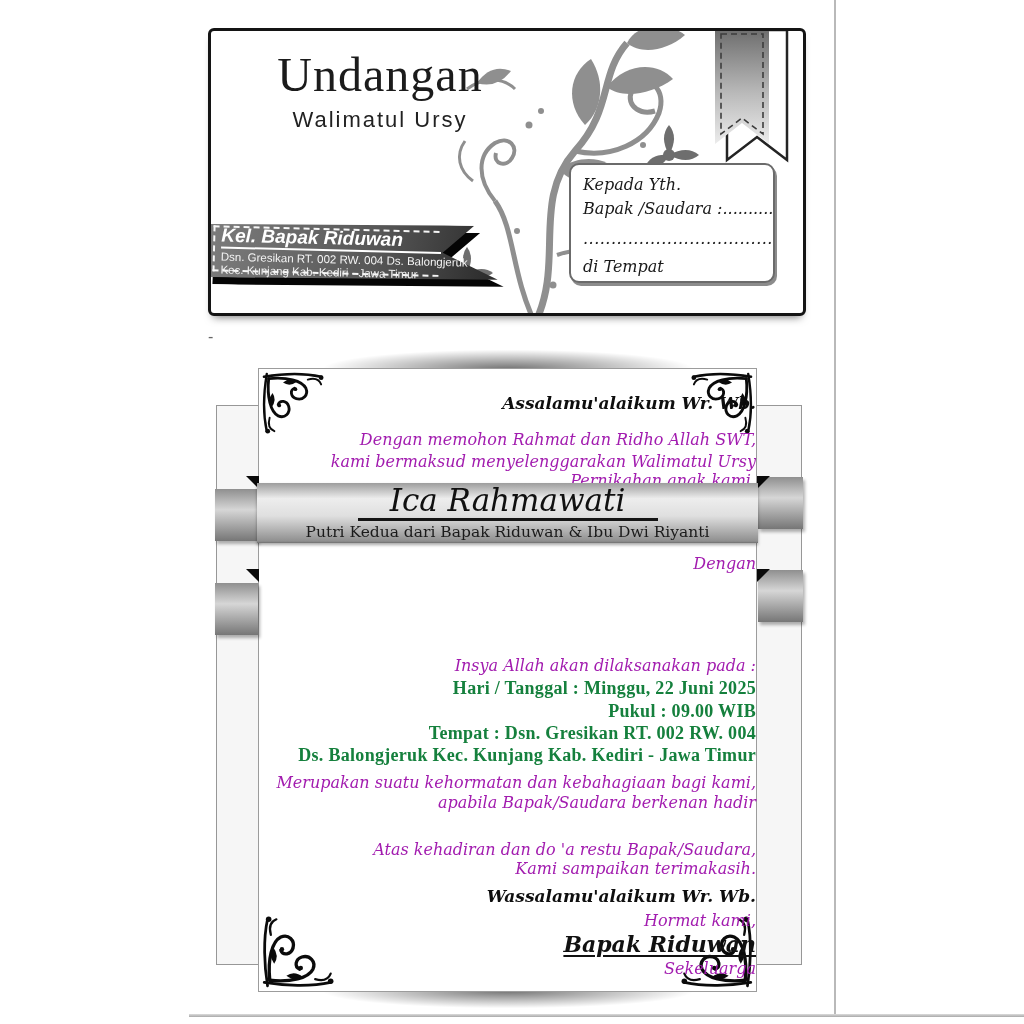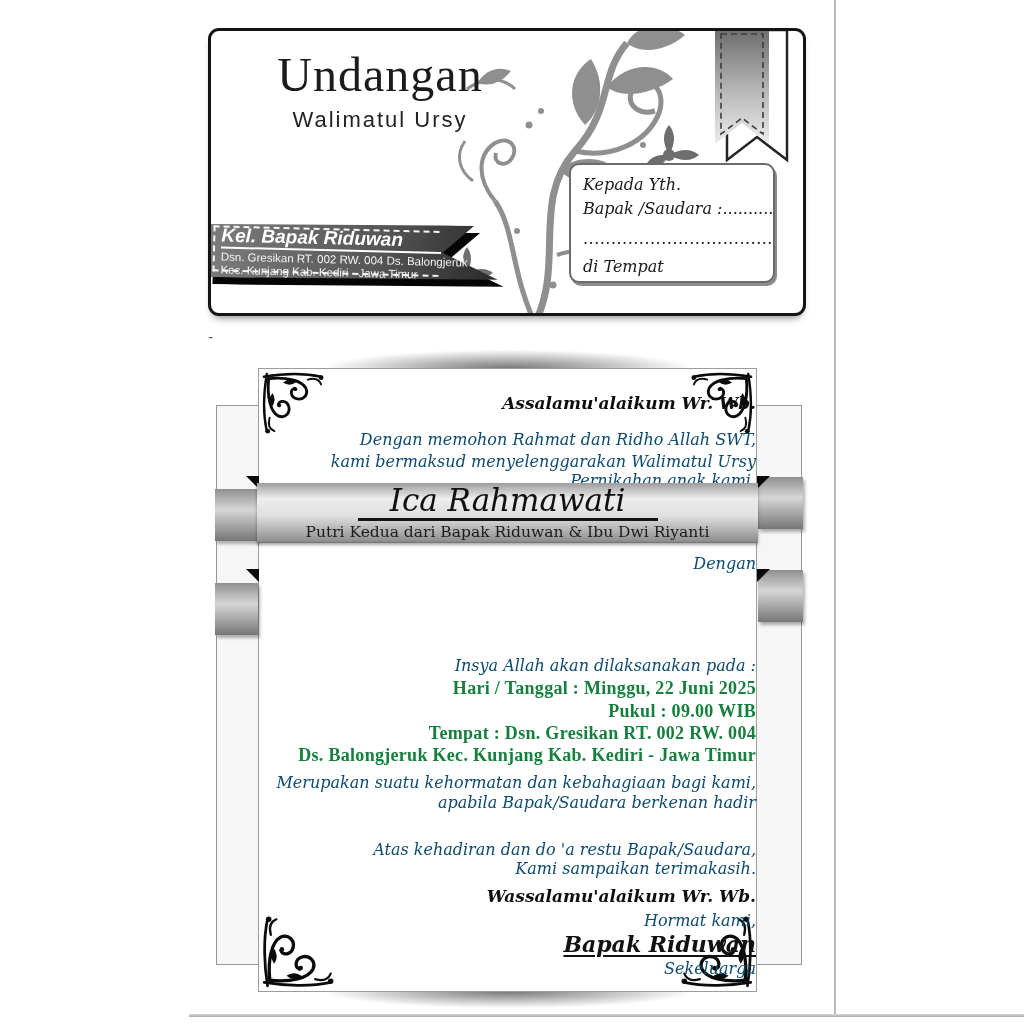--- a/index.html
+++ b/index.html
@@ -6,21 +6,21 @@
   .page{position:relative;width:1024px;height:1024px;background:#ffffff;overflow:hidden;
         font-family:"Liberation Serif",serif;color:#111;}
 
   
   .v-line{position:absolute;left:834px;top:0;width:2px;height:1016px;background:#b9b9b9;}
   .h-line{position:absolute;left:189px;top:1014px;width:835px;height:3px;
           background:linear-gradient(#dcdcdc,#a9a9a9);}
 
   
   .envelope{position:absolute;left:208px;top:28px;width:592px;height:282px;background:#fff;
-            border:3px solid #141414;border-radius:11px;overflow:hidden;
+            border:3px solid #141414;border-radius:6px;overflow:hidden;
             box-shadow:0 6px 8px -5px rgba(0,0,0,.55);}
   .env-title{position:absolute;left:24px;top:16px;width:290px;text-align:center;
              font-size:48px;letter-spacing:1px;color:#1b1b1b;}
   .env-subtitle{position:absolute;left:24px;top:76px;width:290px;text-align:center;
                 font-family:"Liberation Sans",sans-serif;font-size:22px;letter-spacing:2px;color:#222;}
   .floral-wrap{position:absolute;left:196px;top:-6px;width:340px;height:300px;}
 
   .bookmark{position:absolute;left:496px;top:-1px;width:82px;height:160px;}
 
   .recipient-box{position:absolute;left:358px;top:132px;width:206px;height:120px;background:#fff;
@@ -58,21 +58,21 @@
 
   .card{position:absolute;left:258px;top:368px;width:499px;height:624px;background:#fff;
         border:1px solid #9c9c9c;box-sizing:border-box;z-index:2;}
   .corner{position:absolute;width:62px;height:62px;}
   .corner.tl{left:3px;top:3px;}
   .corner.tr{right:3px;top:3px;transform:scaleX(-1);}
   .corner.bl{left:3px;bottom:3px;width:72px;height:72px;transform:scaleY(-1);}
   .corner.br{right:3px;bottom:3px;width:72px;height:72px;transform:scale(-1,-1);}
 
   .cline{position:absolute;left:0;width:100%;text-align:right;}
-  .t-it{font-family:"DejaVu Serif",serif;font-style:italic;font-size:16px;color:#0c4a6e;}
+  .t-it{font-family:"DejaVu Serif",serif;font-style:italic;font-size:16px;color:#a21caf;}
   .t-bit{font-family:"DejaVu Serif",serif;font-style:italic;font-weight:bold;font-size:17px;color:#0e0e0e;}
   .t-bold{font-weight:bold;font-size:18px;color:#15803d;letter-spacing:.3px;}
   .signer{font-family:"DejaVu Serif",serif;font-style:italic;font-weight:bold;font-size:22px;
           text-decoration:underline;text-decoration-thickness:2px;text-underline-offset:3px;color:#111;}
 
   
   .band-center{position:absolute;left:257px;width:501px;height:60px;z-index:3;
       background:linear-gradient(#9d9d9d,#ededed 26%,#dfdfdf 55%,#8f8f8f 97%,#6f6f6f);
       box-shadow:0 2px 3px rgba(0,0,0,.35);
       display:flex;flex-direction:column;align-items:center;}

